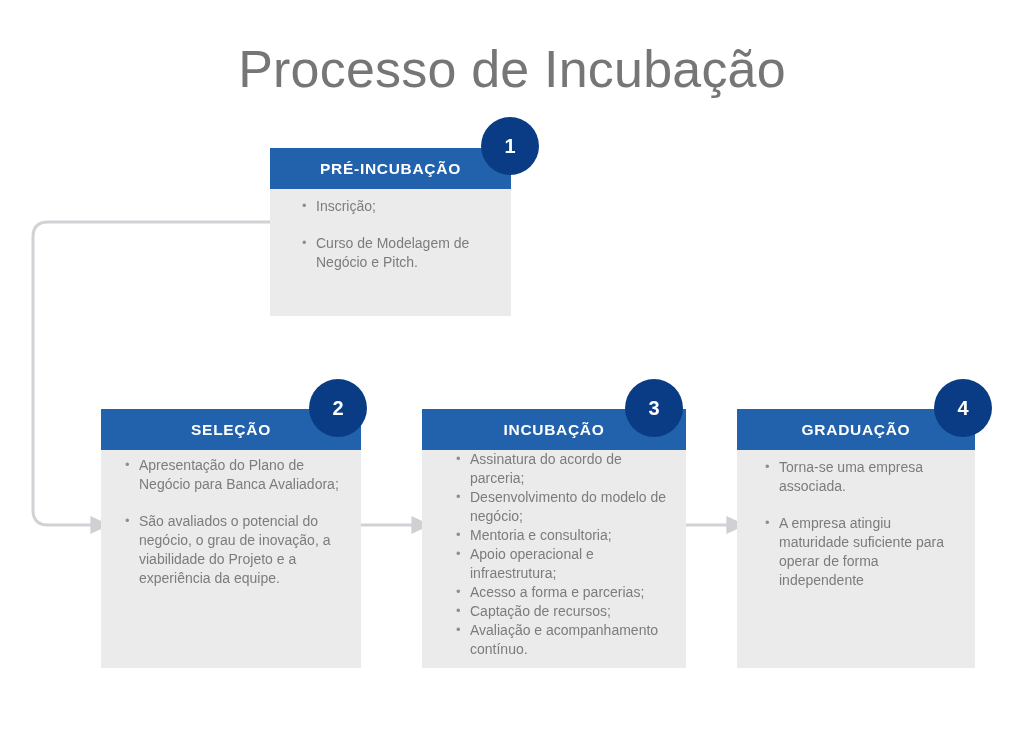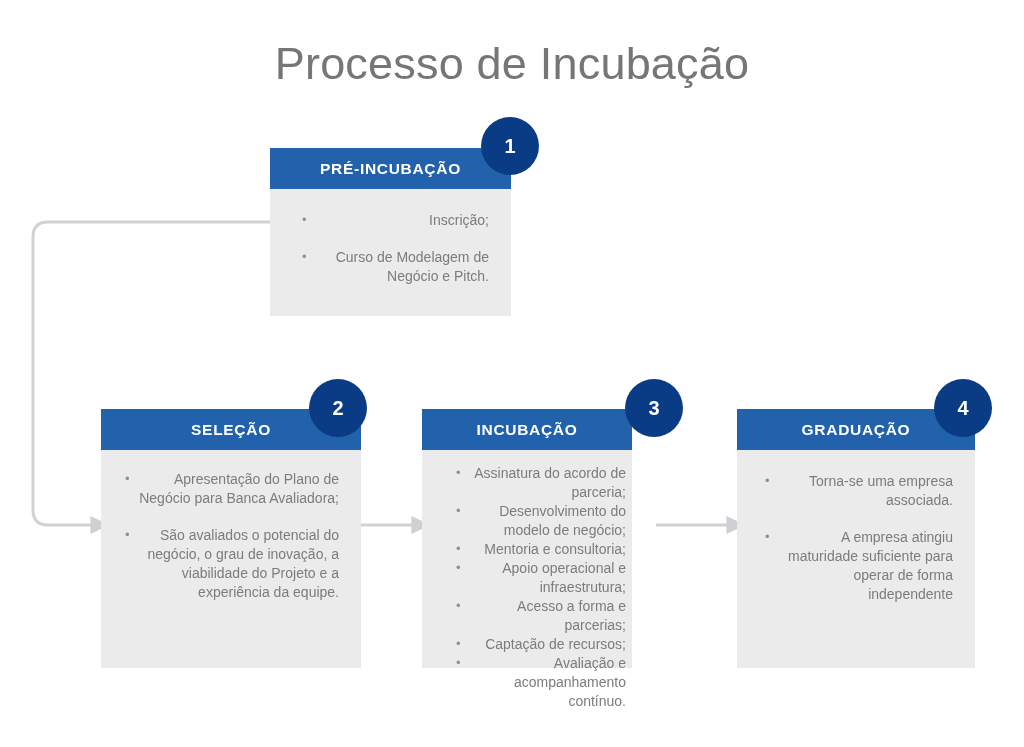--- a/index.html
+++ b/index.html
@@ -25,21 +25,21 @@
     height: 747px;
   }
 
   
   .page-title {
     position: absolute;
     left: 0;
     top: 4px;
     width: 1024px;
     text-align: center;
-    font-size: 45px;
+    font-size: 52px;
     font-weight: 400;
     color: #767676;
     letter-spacing: 0.2px;
     line-height: 60px;
     white-space: nowrap;
   }
 
   
   .connectors {
     position: absolute;
@@ -67,25 +67,24 @@
     letter-spacing: 0.7px;
     display: flex;
     align-items: center;
     justify-content: center;
     text-align: center;
     z-index: 2;
   }
   .card-body {
     position: absolute;
     left: 0;
-    top: 45px;
+    top: 31px;
     width: 100%;
     bottom: 0;
     padding: 16px 22px 10px 8px;
-    text-align: right;
   }
 
   .bullets {
     margin: 0;
     padding: 0 0 0 24px;
     list-style: none;
   }
   .bullets li {
     position: relative;
     color: #7c7c7c;
@@ -118,21 +117,21 @@
     font-weight: bold;
     display: flex;
     align-items: center;
     justify-content: center;
     z-index: 5;
   }
 
   
   #card-1 { left: 270px; top: 148px; width: 241px; height: 168px; }
   #card-2 { left: 101px; top: 409px; width: 260px; height: 259px; }
-  #card-3 { left: 422px; top: 409px; width: 210px; height: 259px; }
+  #card-3 { left: 422px; top: 409px; width: 264px; height: 259px; }
   #card-4 { left: 737px; top: 409px; width: 238px; height: 259px; }
 
   #badge-1 { left: 481px; top: 117px; }
   #badge-2 { left: 309px; top: 379px; }
   #badge-3 { left: 625px; top: 379px; }
   #badge-4 { left: 934px; top: 379px; }
 
   #card-3 .card-body { padding-top: 10px; margin-left: 16px; }
   #card-4 .card-body { padding-top: 18px; padding-left: 18px; }
   #card-2 .card-body { padding-top: 16px; padding-left: 14px; }

